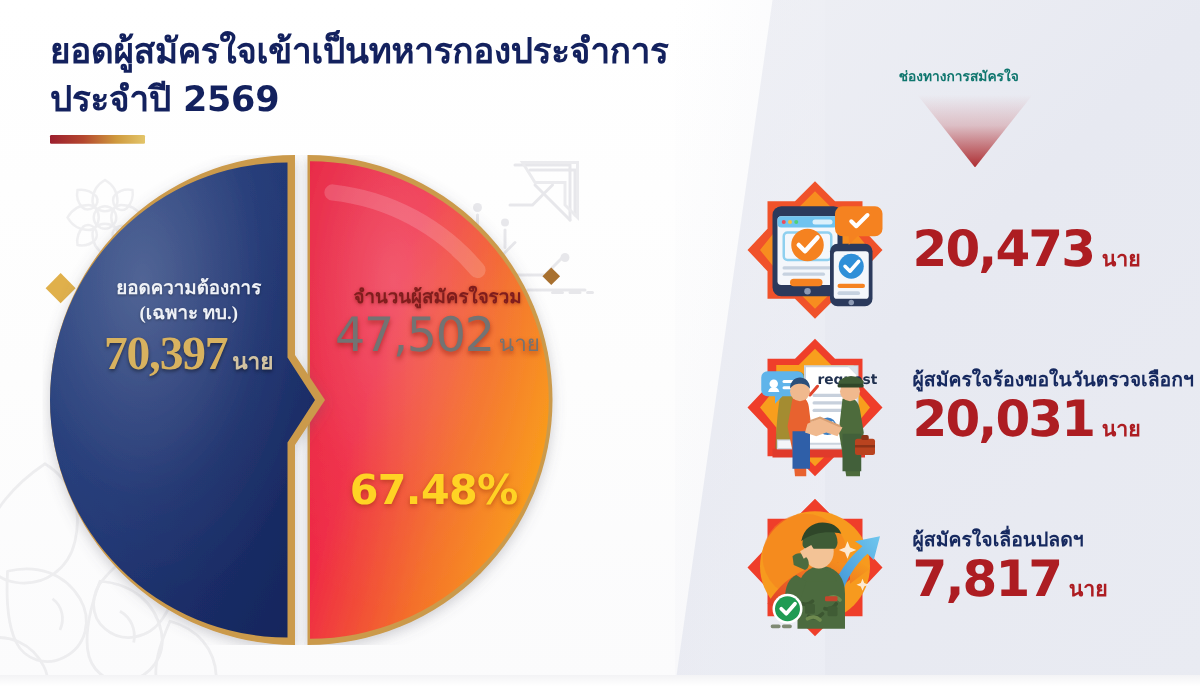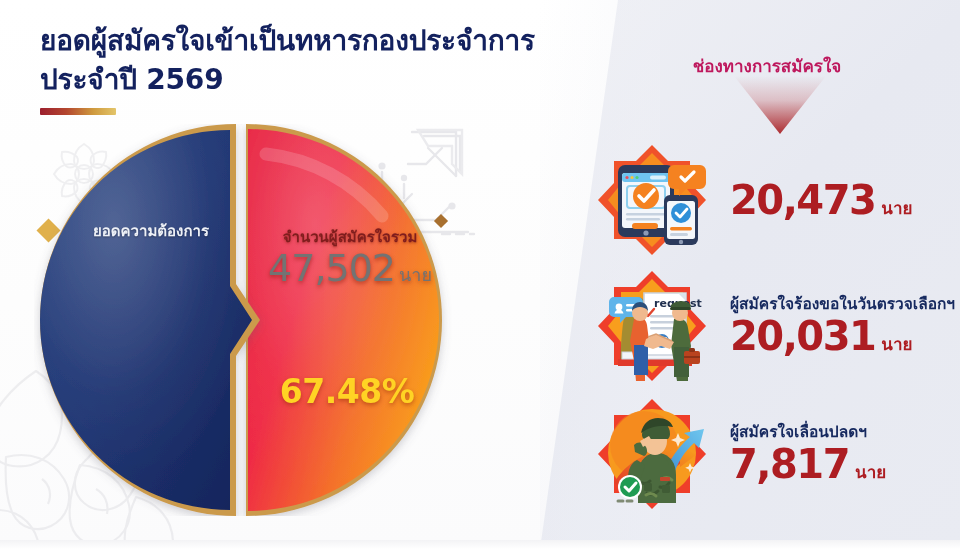--- a/index.html
+++ b/index.html
@@ -82,21 +82,21 @@
 
   .lbl-pct {
     left:252px; top:372px; width:190px;
     font-size:33px; font-weight:bold; color:#ffd324;
     text-shadow:0 2px 4px rgba(150,40,10,.55); letter-spacing:-0.5px;
   }
 
   
   .rp-head {
     position:absolute; left:592px; top:52px; width:350px;
-    text-align:center; font-size:17px; font-weight:bold; color:#be185d;
+    text-align:center; font-size:11px; font-weight:bold; color:#0f766e;
   }
   .rp-funnel {
     position:absolute; left:734px; top:76px; width:92px; height:58px;
     background:linear-gradient(180deg,rgba(176,36,40,0) 0%,rgba(176,36,40,.22) 42%,rgba(168,28,32,.92) 100%);
     clip-path:polygon(0 0,100% 0,50% 100%);
   }
 
   .row { position:absolute; left:578px; width:382px; height:128px; display:flex; align-items:center; }
   .row-1 { top:136px; }
   .row-2 { top:262px; }
@@ -222,20 +222,22 @@
       <g filter="url(#soft)">
         <path d="M202 0 A196 196 0 0 0 202 392 L202 232 L226 196 L202 160 Z" fill="#cb9a4b"></path>
         <path d="M196 6 A190 190 0 0 0 196 386 L196 230 L218 196 L196 162 Z" fill="url(#gBlue)"></path>
         <path d="M196 6 A190 190 0 0 0 196 386 L196 230 L218 196 L196 162 Z" fill="url(#gGloss)"></path>
       </g>
     </svg>
   </div>
 
   <div class="pie-label lbl-blue">
     <div class="cap">ยอดความต้องการ</div>
+    <div class="cap">(เฉพาะ ทบ.)</div>
+    <div class="num"><span>70,397</span><span class="unit">นาย</span></div>
   </div>
 
   <div class="pie-label lbl-red">
     <div class="cap">จำนวนผู้สมัครใจรวม</div>
     <div class="num"><span>47,502</span><span class="unit">นาย</span></div>
   </div>
 
   <div class="pie-label lbl-pct">67.48%</div>
 
   <div class="rp-head">ช่องทางการสมัครใจ</div>

